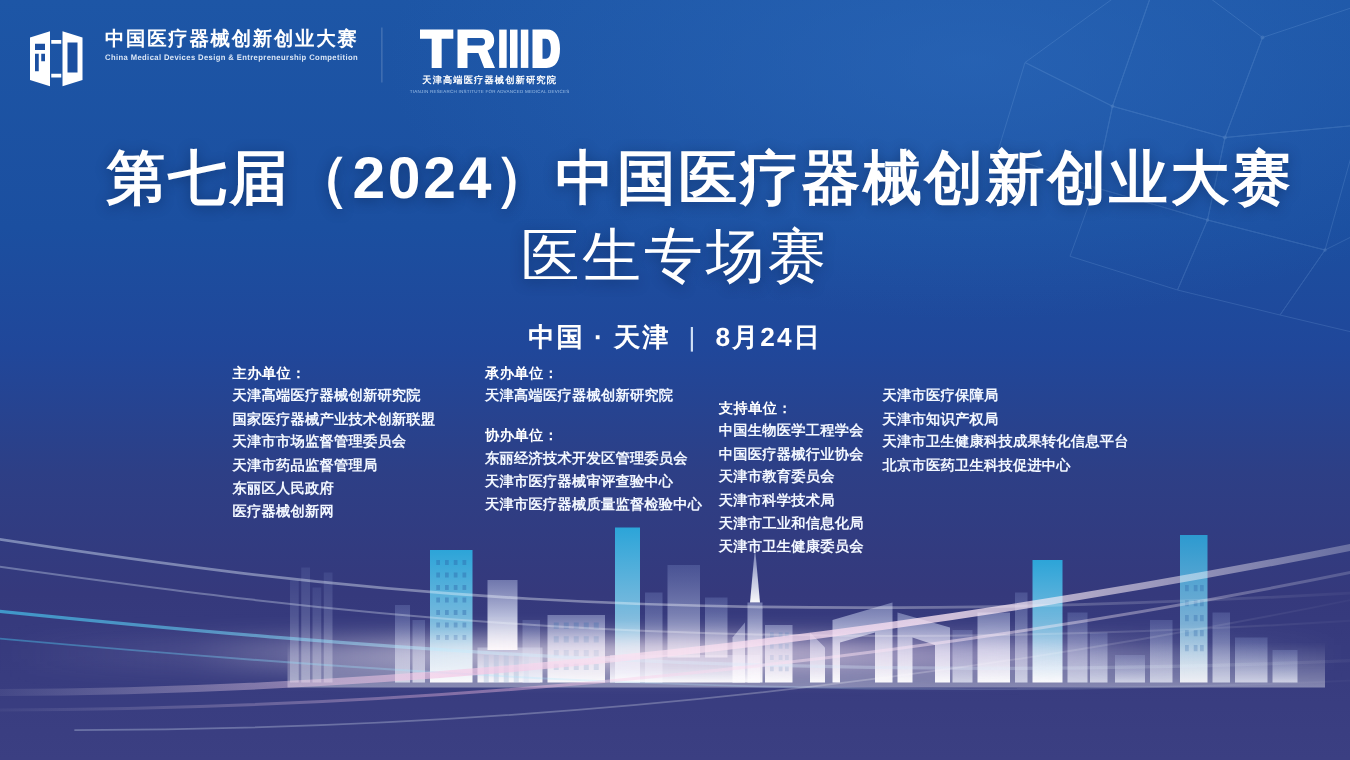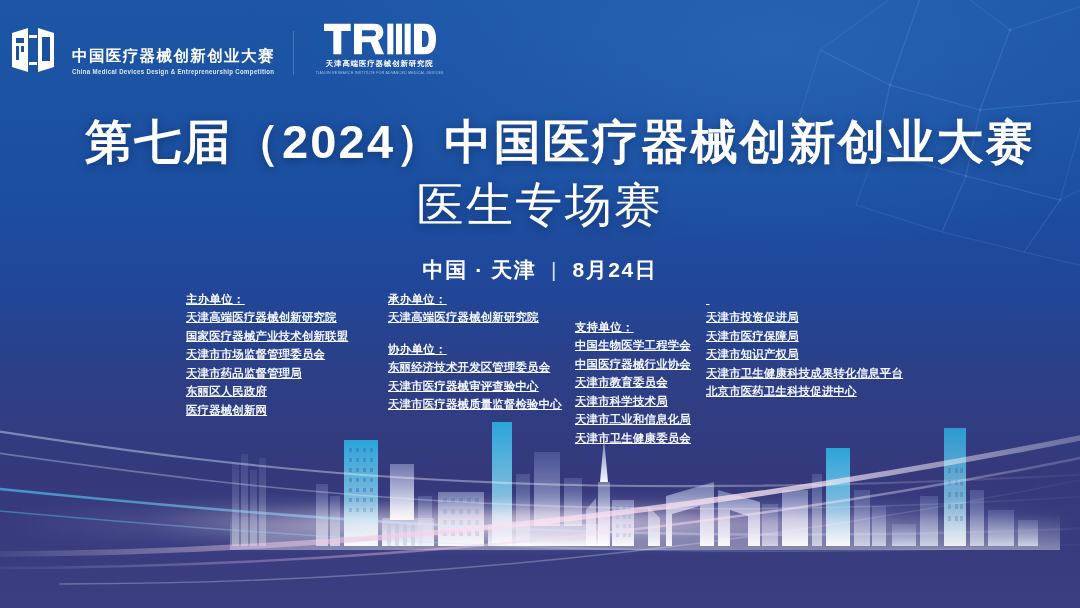--- a/index.html
+++ b/index.html
@@ -32,21 +32,21 @@
                rgba(255,255,255,0) 0%,
                rgba(236,226,250,0.10) 14%,
                rgba(255,246,250,0.55) 34%,
                rgba(255,238,246,0.75) 50%,
                rgba(246,226,246,0.42) 70%,
                rgba(255,255,255,0.10) 88%,
                rgba(255,255,255,0) 100%);
              filter:blur(9px); pointer-events:none; }
 
   
-  .logos { position:absolute; top:22px; left:8px; display:flex; align-items:flex-end; gap:14px; }
+  .logos { position:absolute; top:22px; left:20px; display:flex; align-items:flex-start; gap:14px; }
 
   .logo-mark { width:50px; height:50px; flex:none; }
 
   .logo-text { display:flex; flex-direction:column; justify-content:center; }
   .logo-cn {
     color:#ffffff; font-size:15.5px; font-weight:700;
     letter-spacing:1.4px; line-height:1.25; white-space:nowrap;
   }
   .logo-en {
     color:#dbe7f7; font-size:6.1px; font-weight:600;
@@ -87,21 +87,21 @@
     color:#ffffff; font-size:21px; font-weight:700; letter-spacing:1.6px;
   }
   .dateline .sep { color:#cfe0f6; font-weight:400; margin:0 7px; }
 
   
   .orgs {
     position:absolute; top:290px; left:186px;
     display:flex; align-items:flex-start;
     color:#ffffff;
   }
-  .org-col { display:flex; flex-direction:column;text-decoration:underline; }
+  .org-col { display:flex; flex-direction:column; }
   .col1 { width:186px; }
   .col2 { width:187px;margin-left:16px; }
   .col3 { width:131px;margin-top:28px; }
   .col4 { width:210px; }
 
   .org-head {
     font-size:11.4px; font-weight:700; letter-spacing:.35px;
     line-height:1.62; white-space:nowrap; color:#ffffff;
   }
   .org-item {
@@ -419,21 +419,20 @@
       <div class="org-item">中国生物医学工程学会</div>
       <div class="org-item">中国医疗器械行业协会</div>
       <div class="org-item">天津市教育委员会</div>
       <div class="org-item">天津市科学技术局</div>
       <div class="org-item">天津市工业和信息化局</div>
       <div class="org-item">天津市卫生健康委员会</div>
     </div>
 
     <div class="org-col col4">
       <div class="org-head">&nbsp;</div>
-      <div class="org-item">天津市投资促进局</div>
       <div class="org-item">天津市医疗保障局</div>
       <div class="org-item">天津市知识产权局</div>
       <div class="org-item">天津市卫生健康科技成果转化信息平台</div>
       <div class="org-item">北京市医药卫生科技促进中心</div>
     </div>
   </div>
 
 </div>
 
 </body></html>

